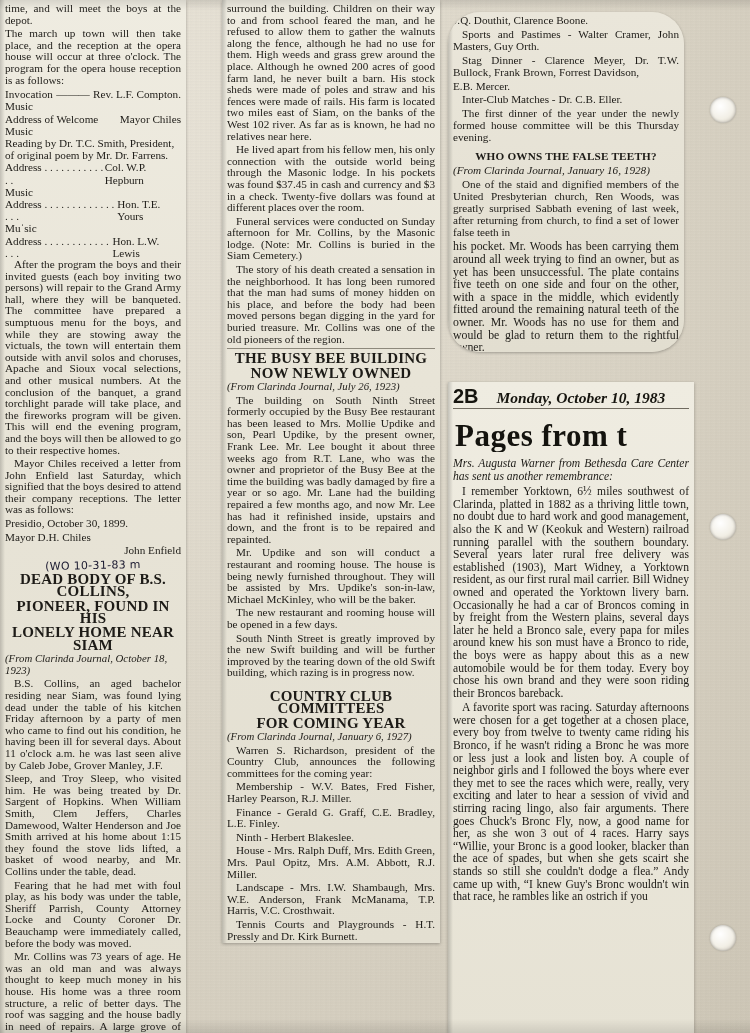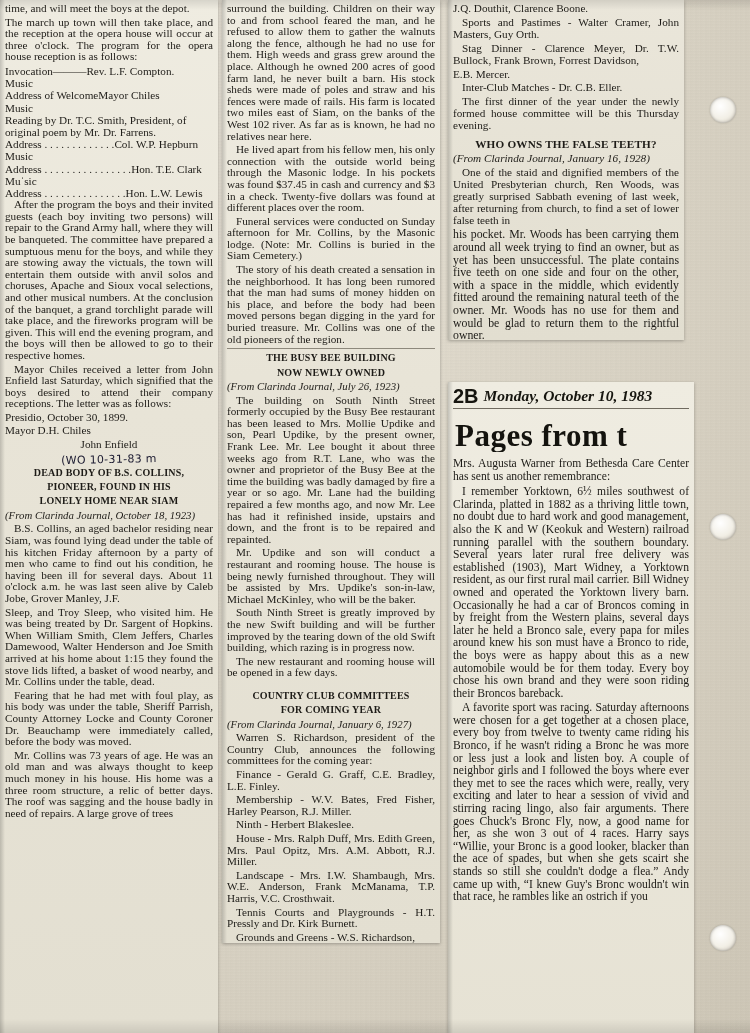--- a/index.html
+++ b/index.html
@@ -37,62 +37,62 @@
   
   .col {
     position:absolute;
     background:
       linear-gradient(180deg,#efece1 0%, #e8e4d7 40%, #e3dfd1 100%);
     box-shadow: 0 1px 3px rgba(0,0,0,0.28);
     overflow:hidden;
   }
   .col .inner { padding:3px 5px 4px 5px; }
 
-  .c1 { left:0px;   top:0px;   width:218px; height:1033px; }
+  .c1 { left:0px;   top:0px;   width:186px; height:1033px; }
   .c2 { left:222px; top:0px;   width:218px; height:943px; }
-  .c3 { left:448px; top:0px;   width:236px; height:340px; background:linear-gradient(180deg,#eae6da 0%, #e2ded0 100%); }
+  .c3 { left:448px; top:12px;   width:236px; height:340px; background:linear-gradient(180deg,#eae6da 0%, #e2ded0 100%);border-radius:32px; }
   .c4 { left:448px; top:382px; width:246px; height:651px; background:linear-gradient(180deg,#efece1 0%,#e6e2d4 100%); }
 
   p {
     margin:0 0 2px 0;
     font-size:11.2px;
     line-height:11.6px;
     text-align:justify;
     text-justify:inter-word;
     color:#1d1b17;
     hyphens:auto;
   }
   p.noind { text-indent:0; }
   p.ind { text-indent:9px; }
   .center { text-align:center; }
-  .hl { font-weight:bold; text-align:center; font-size:10px; line-height:12.4px; letter-spacing:0.2px; }
+  .hl { font-weight:bold; text-align:center; font-size:15px; line-height:12.4px; letter-spacing:0.2px; }
   .src  { text-align:left; font-style:italic; font-size:10.8px; line-height:11.6px; margin-bottom:2px; }
   .ruleline { height:1px; background:#8d887c; margin:3px 0 3px 0; }
   .sp { height:5px; }
   .sp2 { height:9px; }
 
   
   .prog { font-size:11.2px; line-height:12.2px; color:#1d1b17; }
-  .prog .row { display:flex; }
+  .prog .row { display:flex; justify-content:space-between; }
   .prog .c { display:block; }
 
   
   .hand {
     font-family:"DejaVu Sans", sans-serif;
     font-size:11px;
     color:#1b1a30;
     text-align:center;
     letter-spacing:0.3px;
     transform:rotate(-1.2deg);
     margin:2px 0 1px 0;
   }
 
   
   .masthead {
-    display:flex; align-items:center; gap:5px;
+    display:flex; align-items:flex-end; gap:18px;
     border-bottom:1px solid #6f6a5f;
     padding:1px 0 2px 0; margin-bottom:10px;
   }
   .pagenum {
     font-family:"Liberation Sans", sans-serif;
     font-weight:bold; font-size:20px; line-height:20px; color:#16150f;
   }
   .masthead .date {
     font-family:"Liberation Serif", serif;
     font-weight:bold; font-size:15.5px; line-height:16px; color:#16150f;font-style:italic;
@@ -101,21 +101,21 @@
     font-family:"Liberation Serif", serif;
     font-weight:bold;
     font-size:31px; line-height:33px;
     color:#14130e;
     letter-spacing:0.5px;
     margin:3px 0 6px 2px;
     white-space:nowrap;
     overflow:hidden;
   }
   .ital-intro {
-    font-size:11.2px; line-height:12px; text-align:justify;
+    font-style:italic; font-size:11.2px; line-height:12px; text-align:justify;
     margin:0 0 3px 0; color:#1d1b17;
   }
   .c4 p { font-size:11.6px; line-height:12.6px; }
   .c3 p { font-size:11.2px; line-height:11.9px; }
 
   
   .edge-top { position:absolute; left:0; right:0; top:0; height:10px;
     background:linear-gradient(180deg, rgba(0,0,0,0.10), rgba(0,0,0,0)); pointer-events:none; }
   .edge-bot { position:absolute; left:0; right:0; bottom:0; height:14px;
     background:linear-gradient(0deg, rgba(0,0,0,0.10), rgba(0,0,0,0)); pointer-events:none; }
@@ -147,34 +147,34 @@
         </div>
         <div class="c">Music</div>
         <div>Reading by Dr. T.C. Smith, President, of original poem by Mr. Dr. Farrens.</div>
         <div class="row">
           <span>Address . . . . . . . . . . . . .</span>
           <span>Col. W.P. Hepburn</span>
         </div>
         <div class="c">Music</div>
         <div class="row">
           <span>Address . . . . . . . . . . . . . . . .</span>
-          <span>Hon. T.E. Clark</span>
+          <span>Hon. T.E. Yours</span>
         </div>
         <div class="c">Muˈsic</div>
         <div class="row">
           <span>Address . . . . . . . . . . . . . . .</span>
           <span>Hon. L.W. Lewis</span>
         </div>
       </div>
 
       <p class="ind">After the program the boys and their invited guests (each boy inviting two persons) will repair to the Grand Army hall, where they will be banqueted. The committee have prepared a sumptuous menu for the boys, and while they are stowing away the victuals, the town will entertain them outside with anvil solos and choruses, Apache and Sioux vocal selections, and other musical numbers. At the conclusion of the banquet, a grand torchlight parade will take place, and the fireworks program will be given. This will end the evening program, and the boys will then be allowed to go to their respective homes.</p>
       <p class="ind">Mayor Chiles received a letter from John Enfield last Saturday, which signified that the boys desired to attend their company receptions. The letter was as follows:</p>
       <p class="noind">Presidio, October 30, 1899.</p>
       <p class="noind">Mayor D.H. Chiles</p>
-      <p class="center" style="">John Enfield</p>
+      <p class="center" style="text-align:right;">John Enfield</p>
 
       <div class="hand">(WO 10-31-83 m</div>
 
       <p class="hl">DEAD BODY OF B.S. COLLINS,</p>
       <p class="hl">PIONEER, FOUND IN HIS</p>
       <p class="hl">LONELY HOME NEAR SIAM</p>
       <p class="src">(From Clarinda Journal, October 18, 1923)</p>
 
       <p class="ind">B.S. Collins, an aged bachelor residing near Siam, was found lying dead under the table of his kitchen Friday afternoon by a party of men who came to find out his condition, he having been ill for several days. About 11 o'clock a.m. he was last seen alive by Caleb Jobe, Grover Manley, J.F.</p>
       <p class="noind">Sleep, and Troy Sleep, who visited him. He was being treated by Dr. Sargent of Hopkins. When William Smith, Clem Jeffers, Charles Damewood, Walter Henderson and Joe Smith arrived at his home about 1:15 they found the stove lids lifted, a basket of wood nearby, and Mr. Collins under the table, dead.</p>
@@ -190,30 +190,30 @@
       <p class="ind">He lived apart from his fellow men, his only connection with the outside world being through the Masonic lodge. In his pockets was found $37.45 in cash and currency and $3 in a check. Twenty-five dollars was found at different places over the room.</p>
       <p class="ind">Funeral services were conducted on Sunday afternoon for Mr. Collins, by the Masonic lodge. (Note: Mr. Collins is buried in the Siam Cemetery.)</p>
       <p class="ind">The story of his death created a sensation in the neighborhood. It has long been rumored that the man had sums of money hidden on his place, and before the body had been moved persons began digging in the yard for buried treasure. Mr. Collins was one of the old pioneers of the region.</p>
 
       <div class="ruleline"></div>
       <p class="hl">THE BUSY BEE BUILDING</p>
       <p class="hl">NOW NEWLY OWNED</p>
       <p class="src">(From Clarinda Journal, July 26, 1923)</p>
       <p class="ind">The building on South Ninth Street formerly occupied by the Busy Bee restaurant has been leased to Mrs. Mollie Updike and son, Pearl Updike, by the present owner, Frank Lee. Mr. Lee bought it about three weeks ago from R.T. Lane, who was the owner and proprietor of the Busy Bee at the time the building was badly damaged by fire a year or so ago. Mr. Lane had the building repaired a few months ago, and now Mr. Lee has had it refinished inside, upstairs and down, and the front is to be repaired and repainted.</p>
       <p class="ind">Mr. Updike and son will conduct a restaurant and rooming house. The house is being newly furnished throughout. They will be assisted by Mrs. Updike's son-in-law, Michael McKinley, who will be the baker.</p>
+      <p class="ind">The new restaurant and rooming house will be opened in a few days.</p>
       <p class="ind">South Ninth Street is greatly improved by the new Swift building and will be further improved by the tearing down of the old Swift building, which razing is in progress now.</p>
-      <p class="ind">The new restaurant and rooming house will be opened in a few days.</p>
 
       <div class="sp2"></div>
       <p class="hl">COUNTRY CLUB COMMITTEES</p>
       <p class="hl">FOR COMING YEAR</p>
       <p class="src">(From Clarinda Journal, January 6, 1927)</p>
       <p class="ind">Warren S. Richardson, president of the Country Club, announces the following committees for the coming year:</p>
+      <p class="ind">Membership - W.V. Bates, Fred Fisher, Harley Pearson, R.J. Miller.</p>
       <p class="ind">Finance - Gerald G. Graff, C.E. Bradley, L.E. Finley.</p>
-      <p class="ind">Membership - W.V. Bates, Fred Fisher, Harley Pearson, R.J. Miller.</p>
       <p class="ind">Ninth - Herbert Blakeslee.</p>
       <p class="ind">House - Mrs. Ralph Duff, Mrs. Edith Green, Mrs. Paul Opitz, Mrs. A.M. Abbott, R.J. Miller.</p>
       <p class="ind">Landscape - Mrs. I.W. Shambaugh, Mrs. W.E. Anderson, Frank McManama, T.P. Harris, V.C. Crosthwait.</p>
       <p class="ind">Tennis Courts and Playgrounds - H.T. Pressly and Dr. Kirk Burnett.</p>
       <p class="ind">Grounds and Greens - W.S. Richardson,</p>
     </div>
   </div>
 
   <div class="col c3">
     <div class="shadow-strip" style="left:0;"></div>

